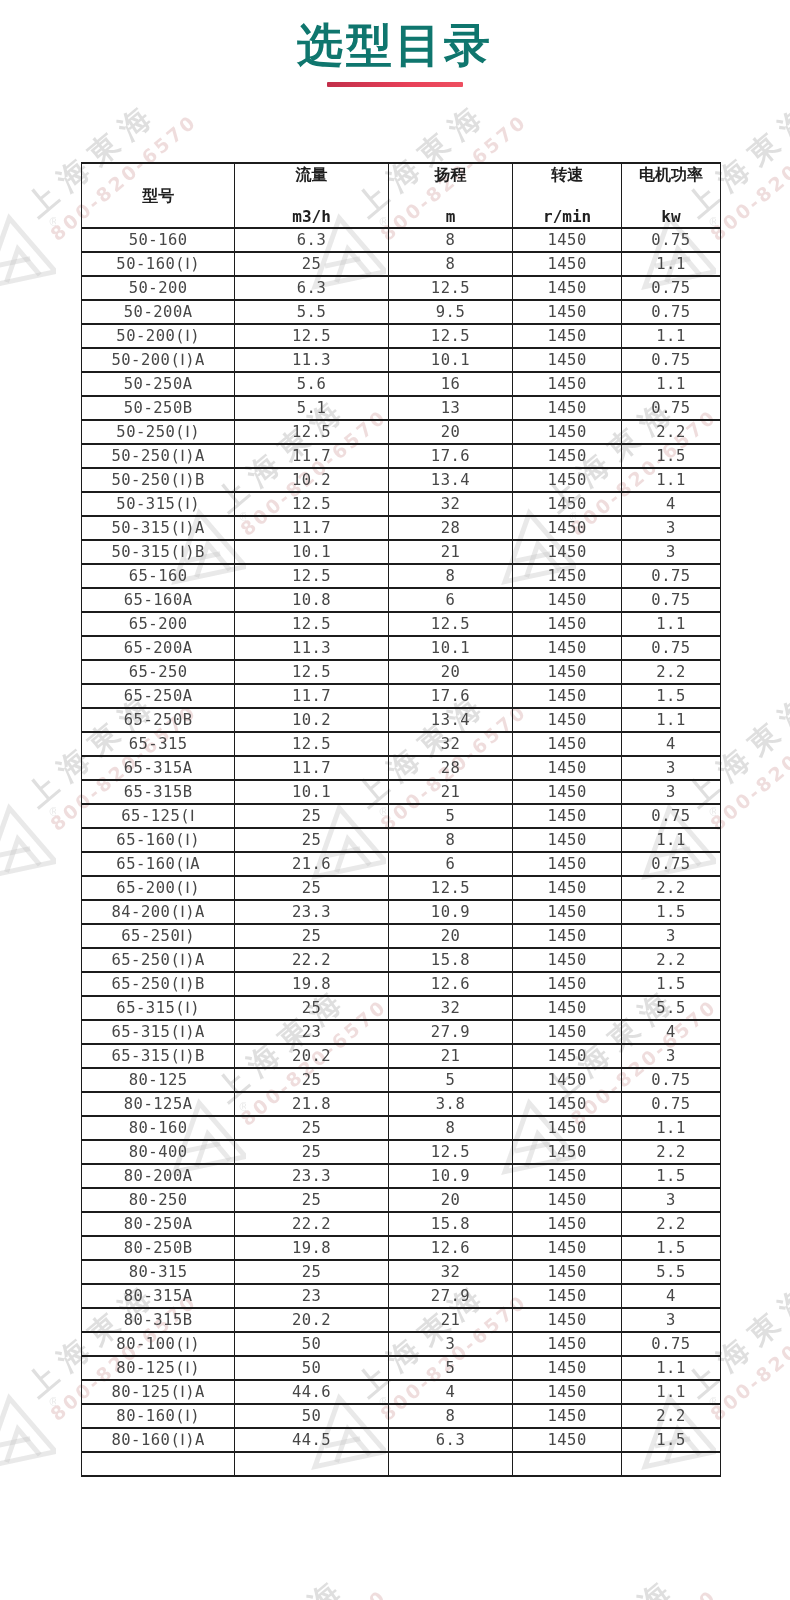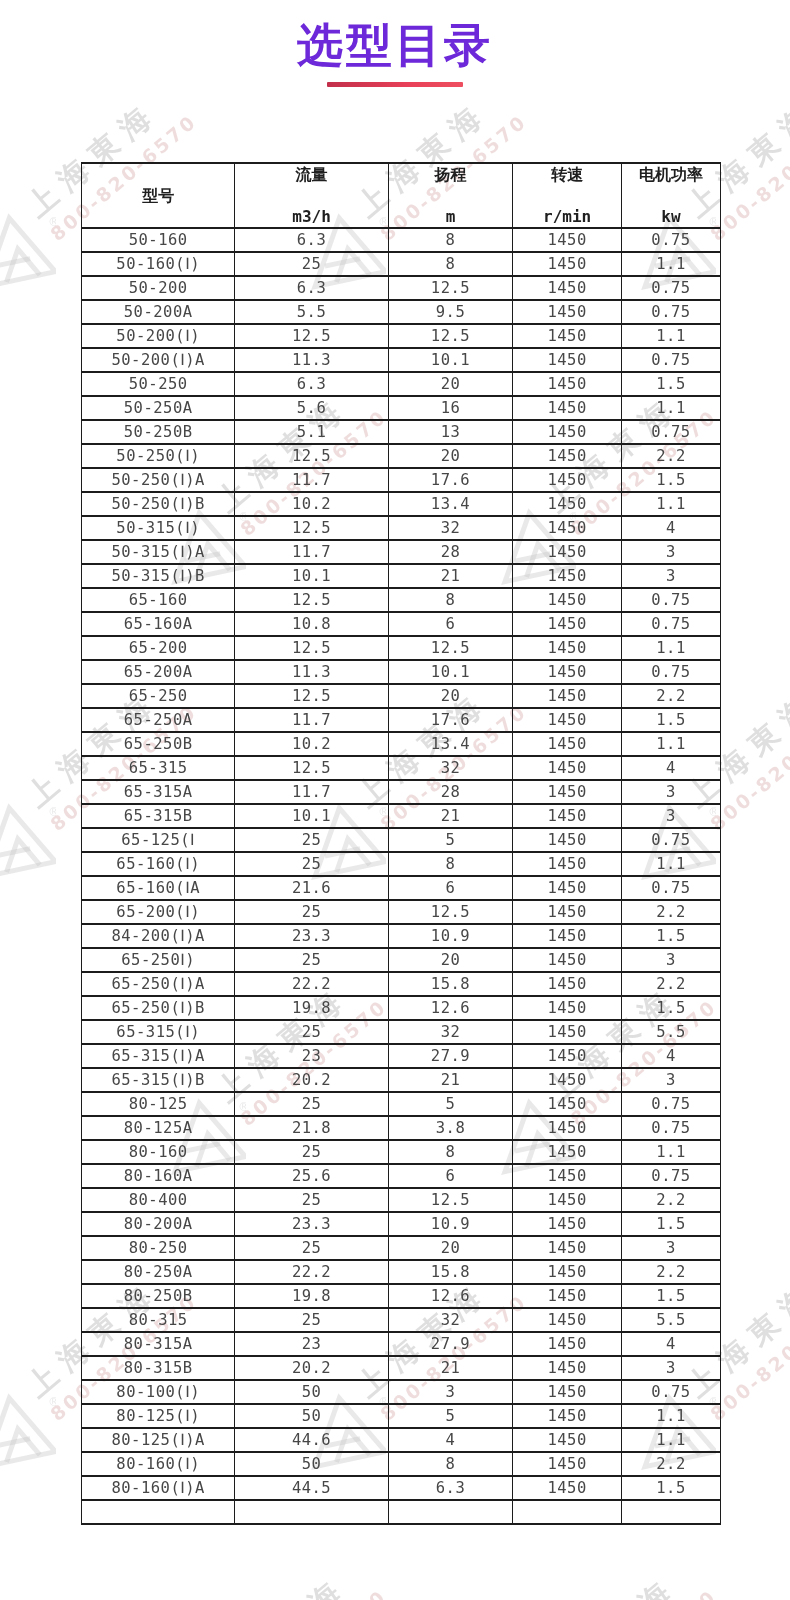--- a/index.html
+++ b/index.html
@@ -21,21 +21,21 @@
   }
   .wm-phone {
     font-size:19px; letter-spacing:3px; color:rgba(205,150,150,0.32);
     font-weight:bold; margin-top:2px;
   }
   .wm-logo { position:absolute; left:0px; top:150px; opacity:0.55; }
   
   .title {
     position:relative; z-index:1;
     margin-top:16px; text-align:center;
-    font-size:46px; font-weight:bold; color:#6d28d9; letter-spacing:3px;
+    font-size:46px; font-weight:bold; color:#0f766e; letter-spacing:3px;
     line-height:1.3;
   }
   .title-underline {
     position:relative; z-index:1;
     width:136px; height:5px; margin:6px auto 0 auto;
     background:linear-gradient(90deg,#c22f4a 0%, #e84058 60%, #ee4f60 100%);
     border-radius:1px;
   }
   
   .table-wrap {
@@ -340,27 +340,20 @@
     <td>1.1</td>
   </tr>
           <tr>
     <td>50-200(Ⅰ)A</td>
     <td>11.3</td>
     <td>10.1</td>
     <td>1450</td>
     <td>0.75</td>
   </tr>
           <tr>
-    <td>50-250</td>
-    <td>6.3</td>
-    <td>20</td>
-    <td>1450</td>
-    <td>1.5</td>
-  </tr>
-          <tr>
     <td>50-250A</td>
     <td>5.6</td>
     <td>16</td>
     <td>1450</td>
     <td>1.1</td>
   </tr>
           <tr>
     <td>50-250B</td>
     <td>5.1</td>
     <td>13</td>
@@ -569,27 +562,20 @@
     <td>3.8</td>
     <td>1450</td>
     <td>0.75</td>
   </tr>
           <tr>
     <td>80-160</td>
     <td>25</td>
     <td>8</td>
     <td>1450</td>
     <td>1.1</td>
-  </tr>
-          <tr>
-    <td>80-160A</td>
-    <td>25.6</td>
-    <td>6</td>
-    <td>1450</td>
-    <td>0.75</td>
   </tr>
           <tr>
     <td>80-400</td>
     <td>25</td>
     <td>12.5</td>
     <td>1450</td>
     <td>2.2</td>
   </tr>
           <tr>
     <td>80-200A</td>

